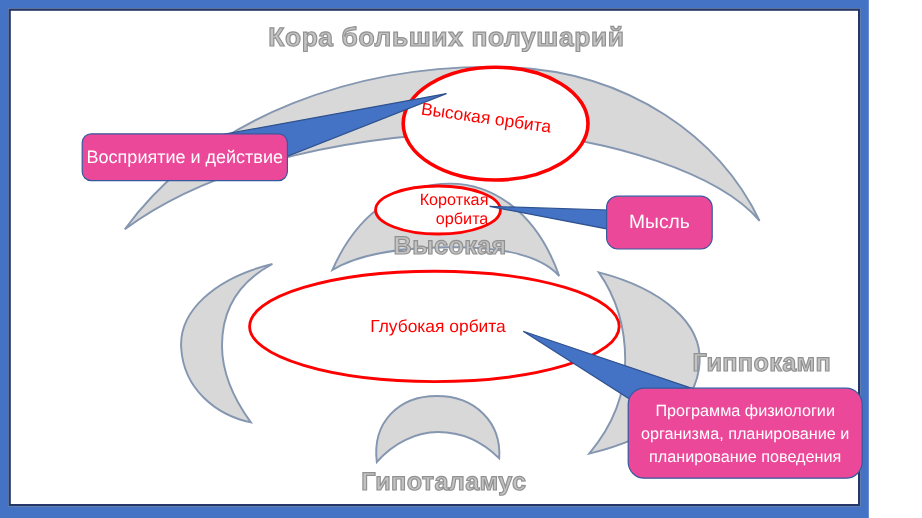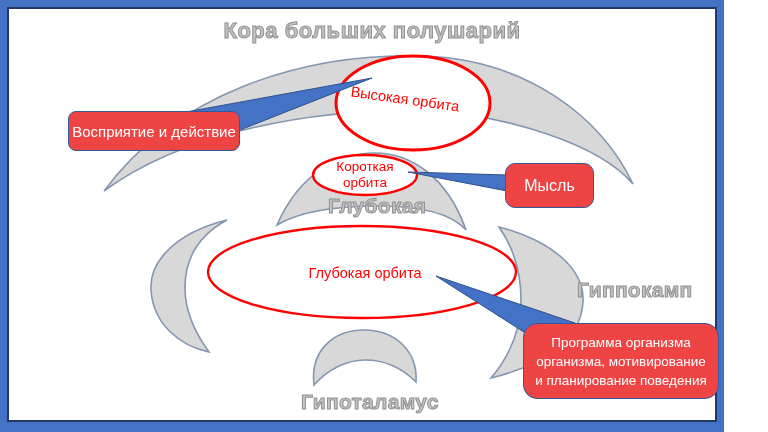--- a/index.html
+++ b/index.html
@@ -20,23 +20,23 @@
     letter-spacing:0.5px;
   }
   .region-label{
     position:absolute;font-weight:700;font-size:21px;color:#c3c3c3;
     -webkit-text-stroke:1px #919191;letter-spacing:0.3px;
   }
   .orbit-label{
     position:absolute;color:#FF0000;font-size:14.5px;text-align:center;
     transform:translate(-50%,-50%);white-space:nowrap;
   }
-  .orbit-label.small{font-size:13.5px;line-height:16px;white-space:normal;width:84px;}
+  .orbit-label.small{font-size:13.5px;line-height:16px;white-space:normal;width:84px;text-align:right;}
   .callout{
-    position:absolute;background:#ef4444;border:1px solid #35599F;
+    position:absolute;background:#ec4899;border:1px solid #35599F;
     color:#ffffff;display:flex;align-items:center;justify-content:center;
     text-align:center;box-sizing:border-box;
   }
   .callout.perception{left:68px;top:111px;width:172px;height:40px;border-radius:8px;font-size:15px;}
   .callout.thought{left:505px;top:163px;width:89px;height:45px;border-radius:10px;font-size:16px;text-align:center;}
   .callout.program{left:523px;top:323px;width:196px;height:76px;border-radius:14px;font-size:13.5px;line-height:19px;padding:0 9px;}
 </style>
 </head>
 <body>
 
@@ -63,30 +63,30 @@
     <ellipse cx="413" cy="103" rx="77" ry="47" fill="#ffffff" stroke="#FF0000" stroke-width="3"></ellipse>
     <ellipse cx="365" cy="175" rx="52" ry="20" fill="#ffffff" stroke="#FF0000" stroke-width="2.4"></ellipse>
     <ellipse cx="362" cy="272" rx="154" ry="46" fill="#ffffff" stroke="#FF0000" stroke-width="2.4"></ellipse>
 
     <polygon points="372,78 186,112 240,130" fill="#4472C4" stroke="#2F528F" stroke-width="1"></polygon>
     <polygon points="408,172 507,175 507,191" fill="#4472C4" stroke="#2F528F" stroke-width="1"></polygon>
     <polygon points="436,276 527,334 575,323" fill="#4472C4" stroke="#2F528F" stroke-width="1"></polygon>
   </svg>
 
   <div class="slide-title">Кора больших полушарий</div>
-  <div class="region-label" style="left:328px;top:194px;">Глубокая</div>
-  <div class="region-label" style="left:577px;top:278px;">Гиппокамп</div>
+  <div class="region-label" style="left:328px;top:194px;">Высокая</div>
+  <div class="region-label" style="left:577px;top:291px;">Гиппокамп</div>
   <div class="region-label" style="left:301px;top:390px;text-align:right;">Гипоталамус</div>
 
   <div class="orbit-label" style="left:405px;top:99px;transform:translate(-50%,-50%) rotate(8deg);">Высокая орбита</div>
   <div class="orbit-label small" style="left:365px;top:175px;">Короткая орбита</div>
   <div class="orbit-label" style="left:365px;top:273px;">Глубокая орбита</div>
 
   <div class="callout perception">
     <span>Восприятие и действие</span>
   </div>
   <div class="callout thought">
     <span>Мысль</span>
   </div>
   <div class="callout program">
-    <span>Программа организма организма, мотивирование и планирование поведения</span>
+    <span>Программа физиологии организма, планирование и планирование поведения</span>
   </div>
 </div>
 
 </body></html>

